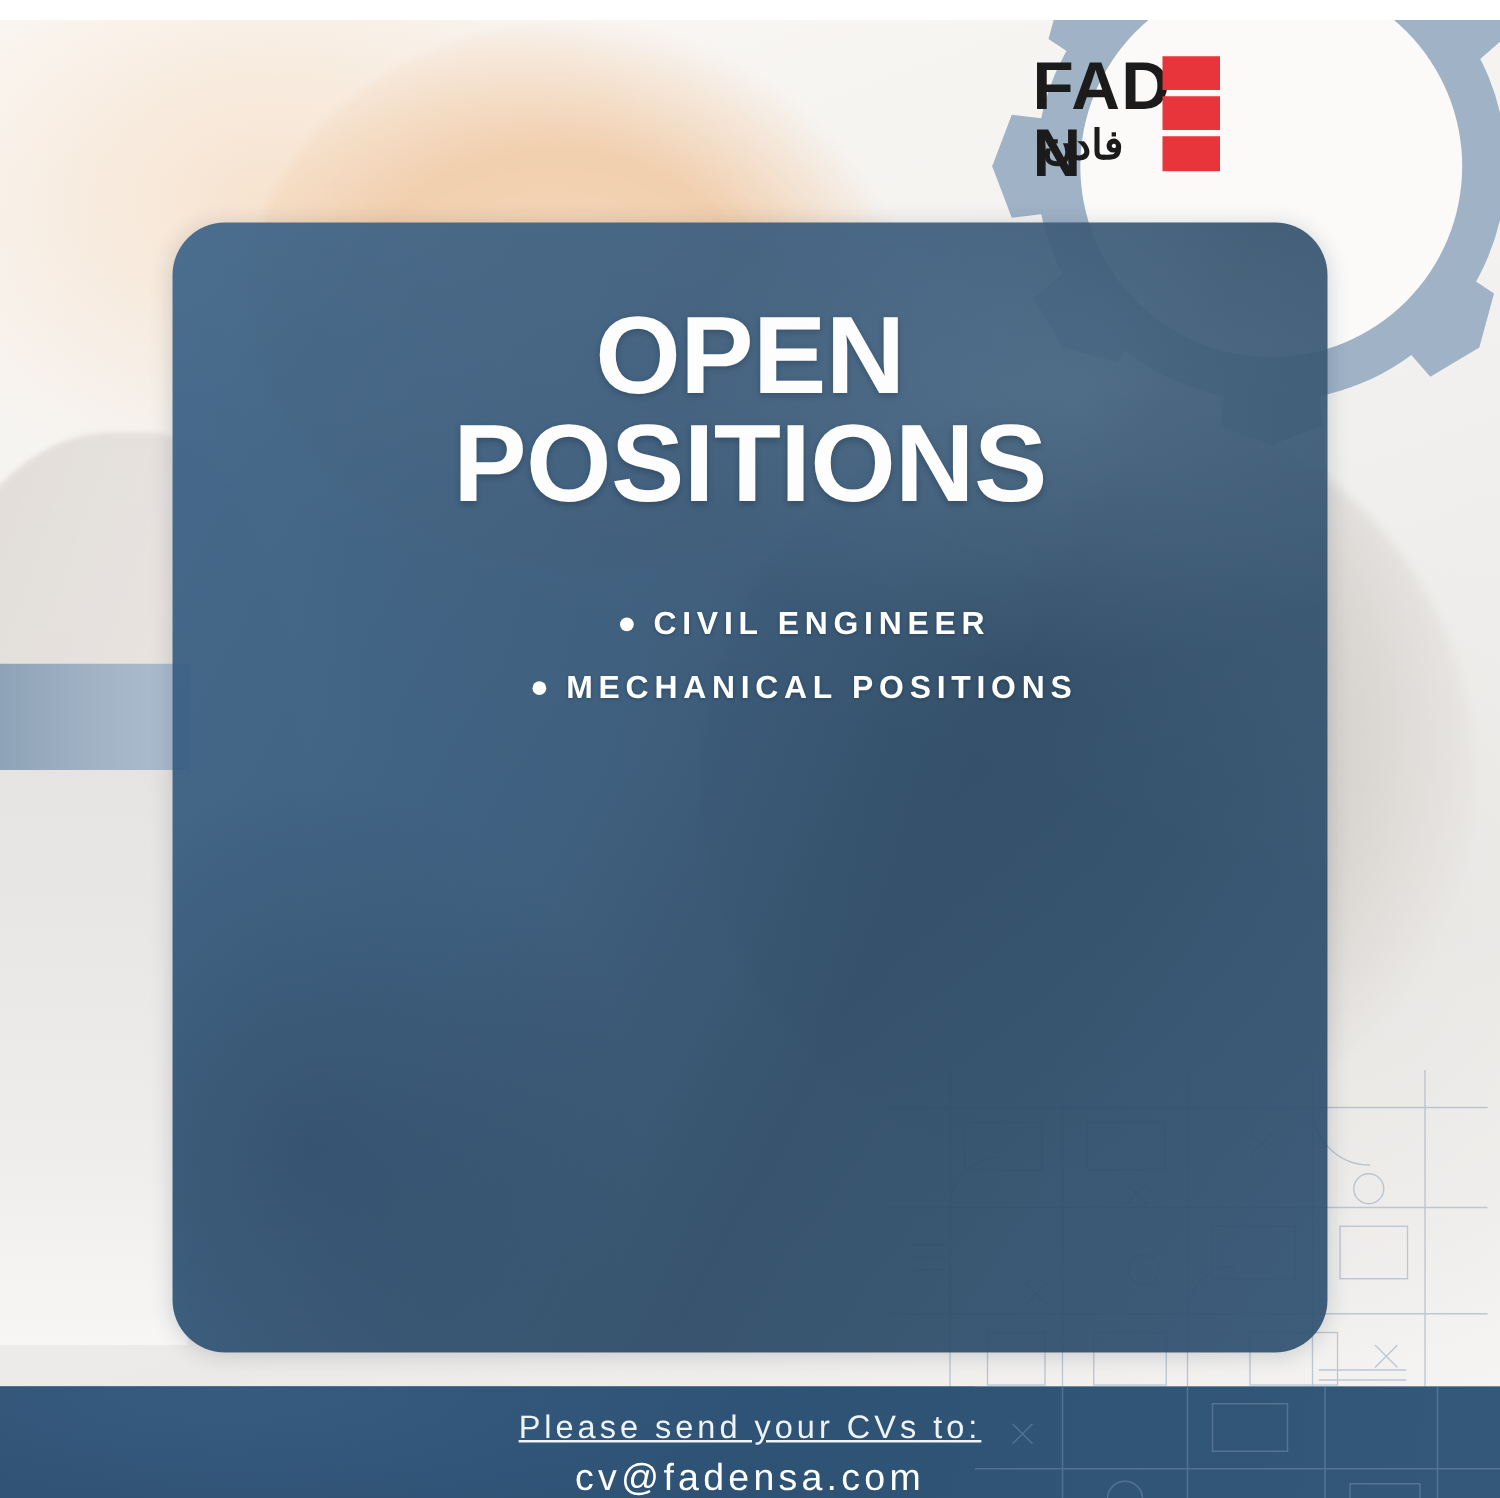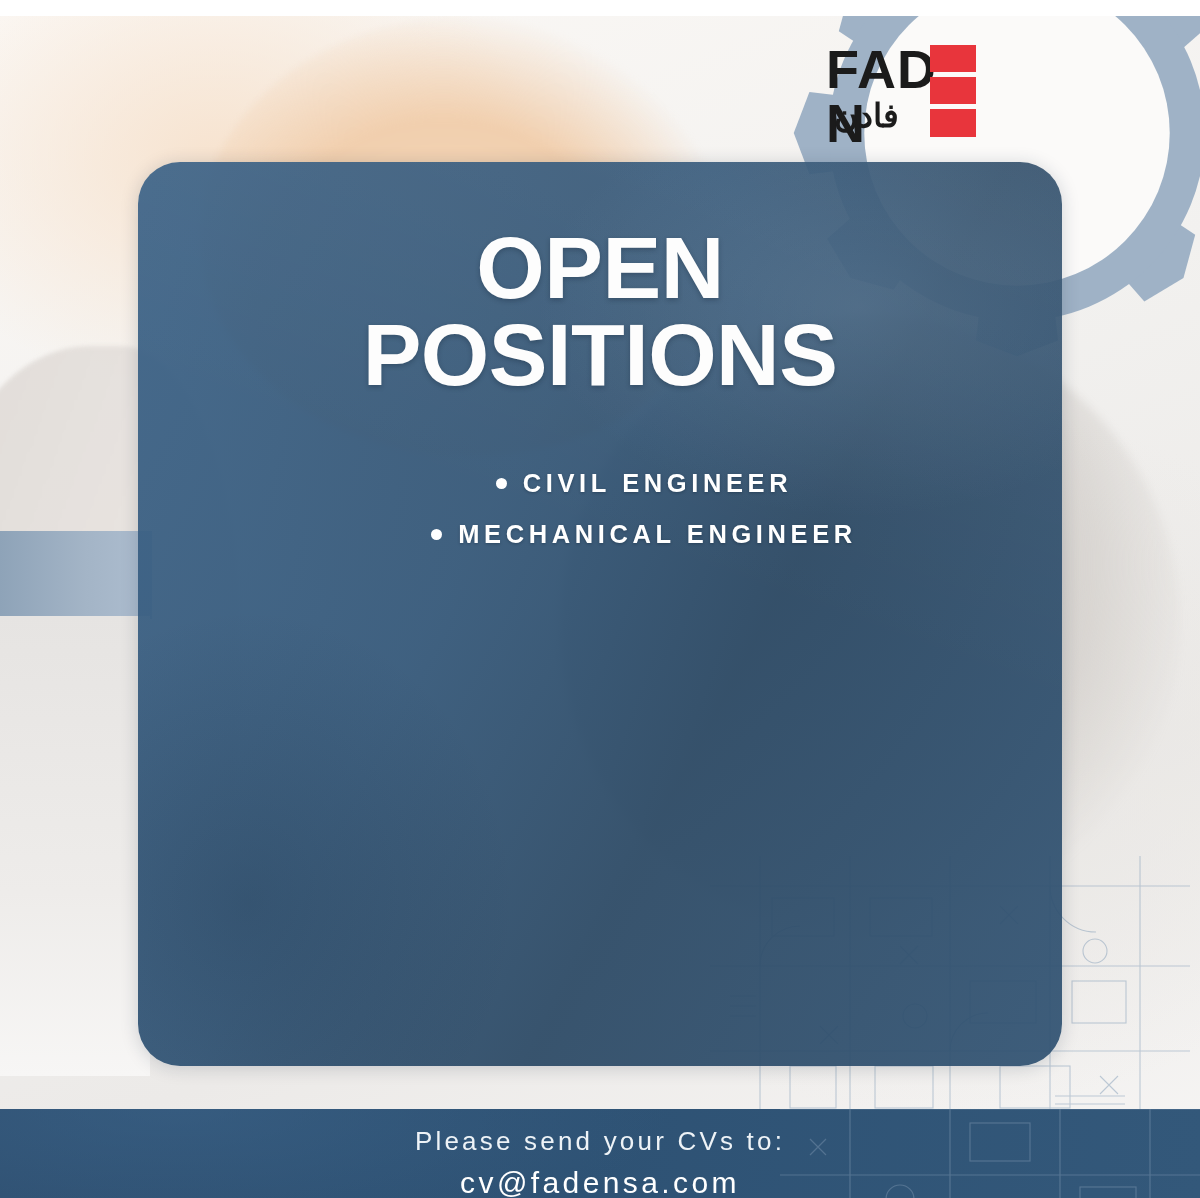--- a/index.html
+++ b/index.html
@@ -86,21 +86,21 @@
     left: 700px; top: 830px;
     width: 500px; height: 300px;
     opacity: .55;
   }
   .blueprint svg { display:block; width:100%; height:100%; }
 
   
   .card {
     position: absolute;
     left: 138px;
-    top: 146px;
+    top: 162px;
     width: 924px;
     height: 904px;
     border-radius: 42px;
     background:
       linear-gradient(118deg, rgba(58,97,134,0.93) 0%, rgba(50,86,120,0.93) 38%,
                       rgba(42,72,100,0.93) 62%, rgba(48,82,114,0.93) 100%);
     box-shadow: 0 2px 18px rgba(20,40,60,.18);
     overflow: hidden;
     color: #ffffff;
   }
@@ -187,20 +187,21 @@
   .footer-bp svg { display:block; width:100%; height:100%; }
   .footer-line1 {
     position: relative;
     text-align: center;
     margin: 0;
     padding-top: 17px;
     font-size: 26px;
     font-weight: 300;
     letter-spacing: 3.2px;
     color: #eef3f7;
+    text-decoration: underline;
   }
   .footer-line2 {
     position: relative;
     text-align: center;
     margin: 0;
     padding-top: 9px;
     font-size: 30px;
     font-weight: 300;
     letter-spacing: 3.4px;
     color: #ffffff;
@@ -325,21 +326,21 @@
     </h1>
 
 
     <ul class="positions">
       <li class="position-item">
         <span class="bullet"></span>
         <span>CIVIL ENGINEER</span>
       </li>
       <li class="position-item">
         <span class="bullet"></span>
-        <span>MECHANICAL ENGINEER</span>
+        <span>MECHANICAL POSITIONS</span>
       </li>
     </ul>
   </div>
 
   <div class="footer">
     <div class="footer-bp">
       <svg viewBox="0 0 420 170" aria-hidden="true">
         <g stroke="#cfdced" stroke-width="1.2" fill="none">
           <path d="M0 30 H420 M0 96 H420 M0 150 H420"></path>
           <path d="M70 0 V170 M170 0 V170 M280 0 V170 M370 0 V170"></path>

